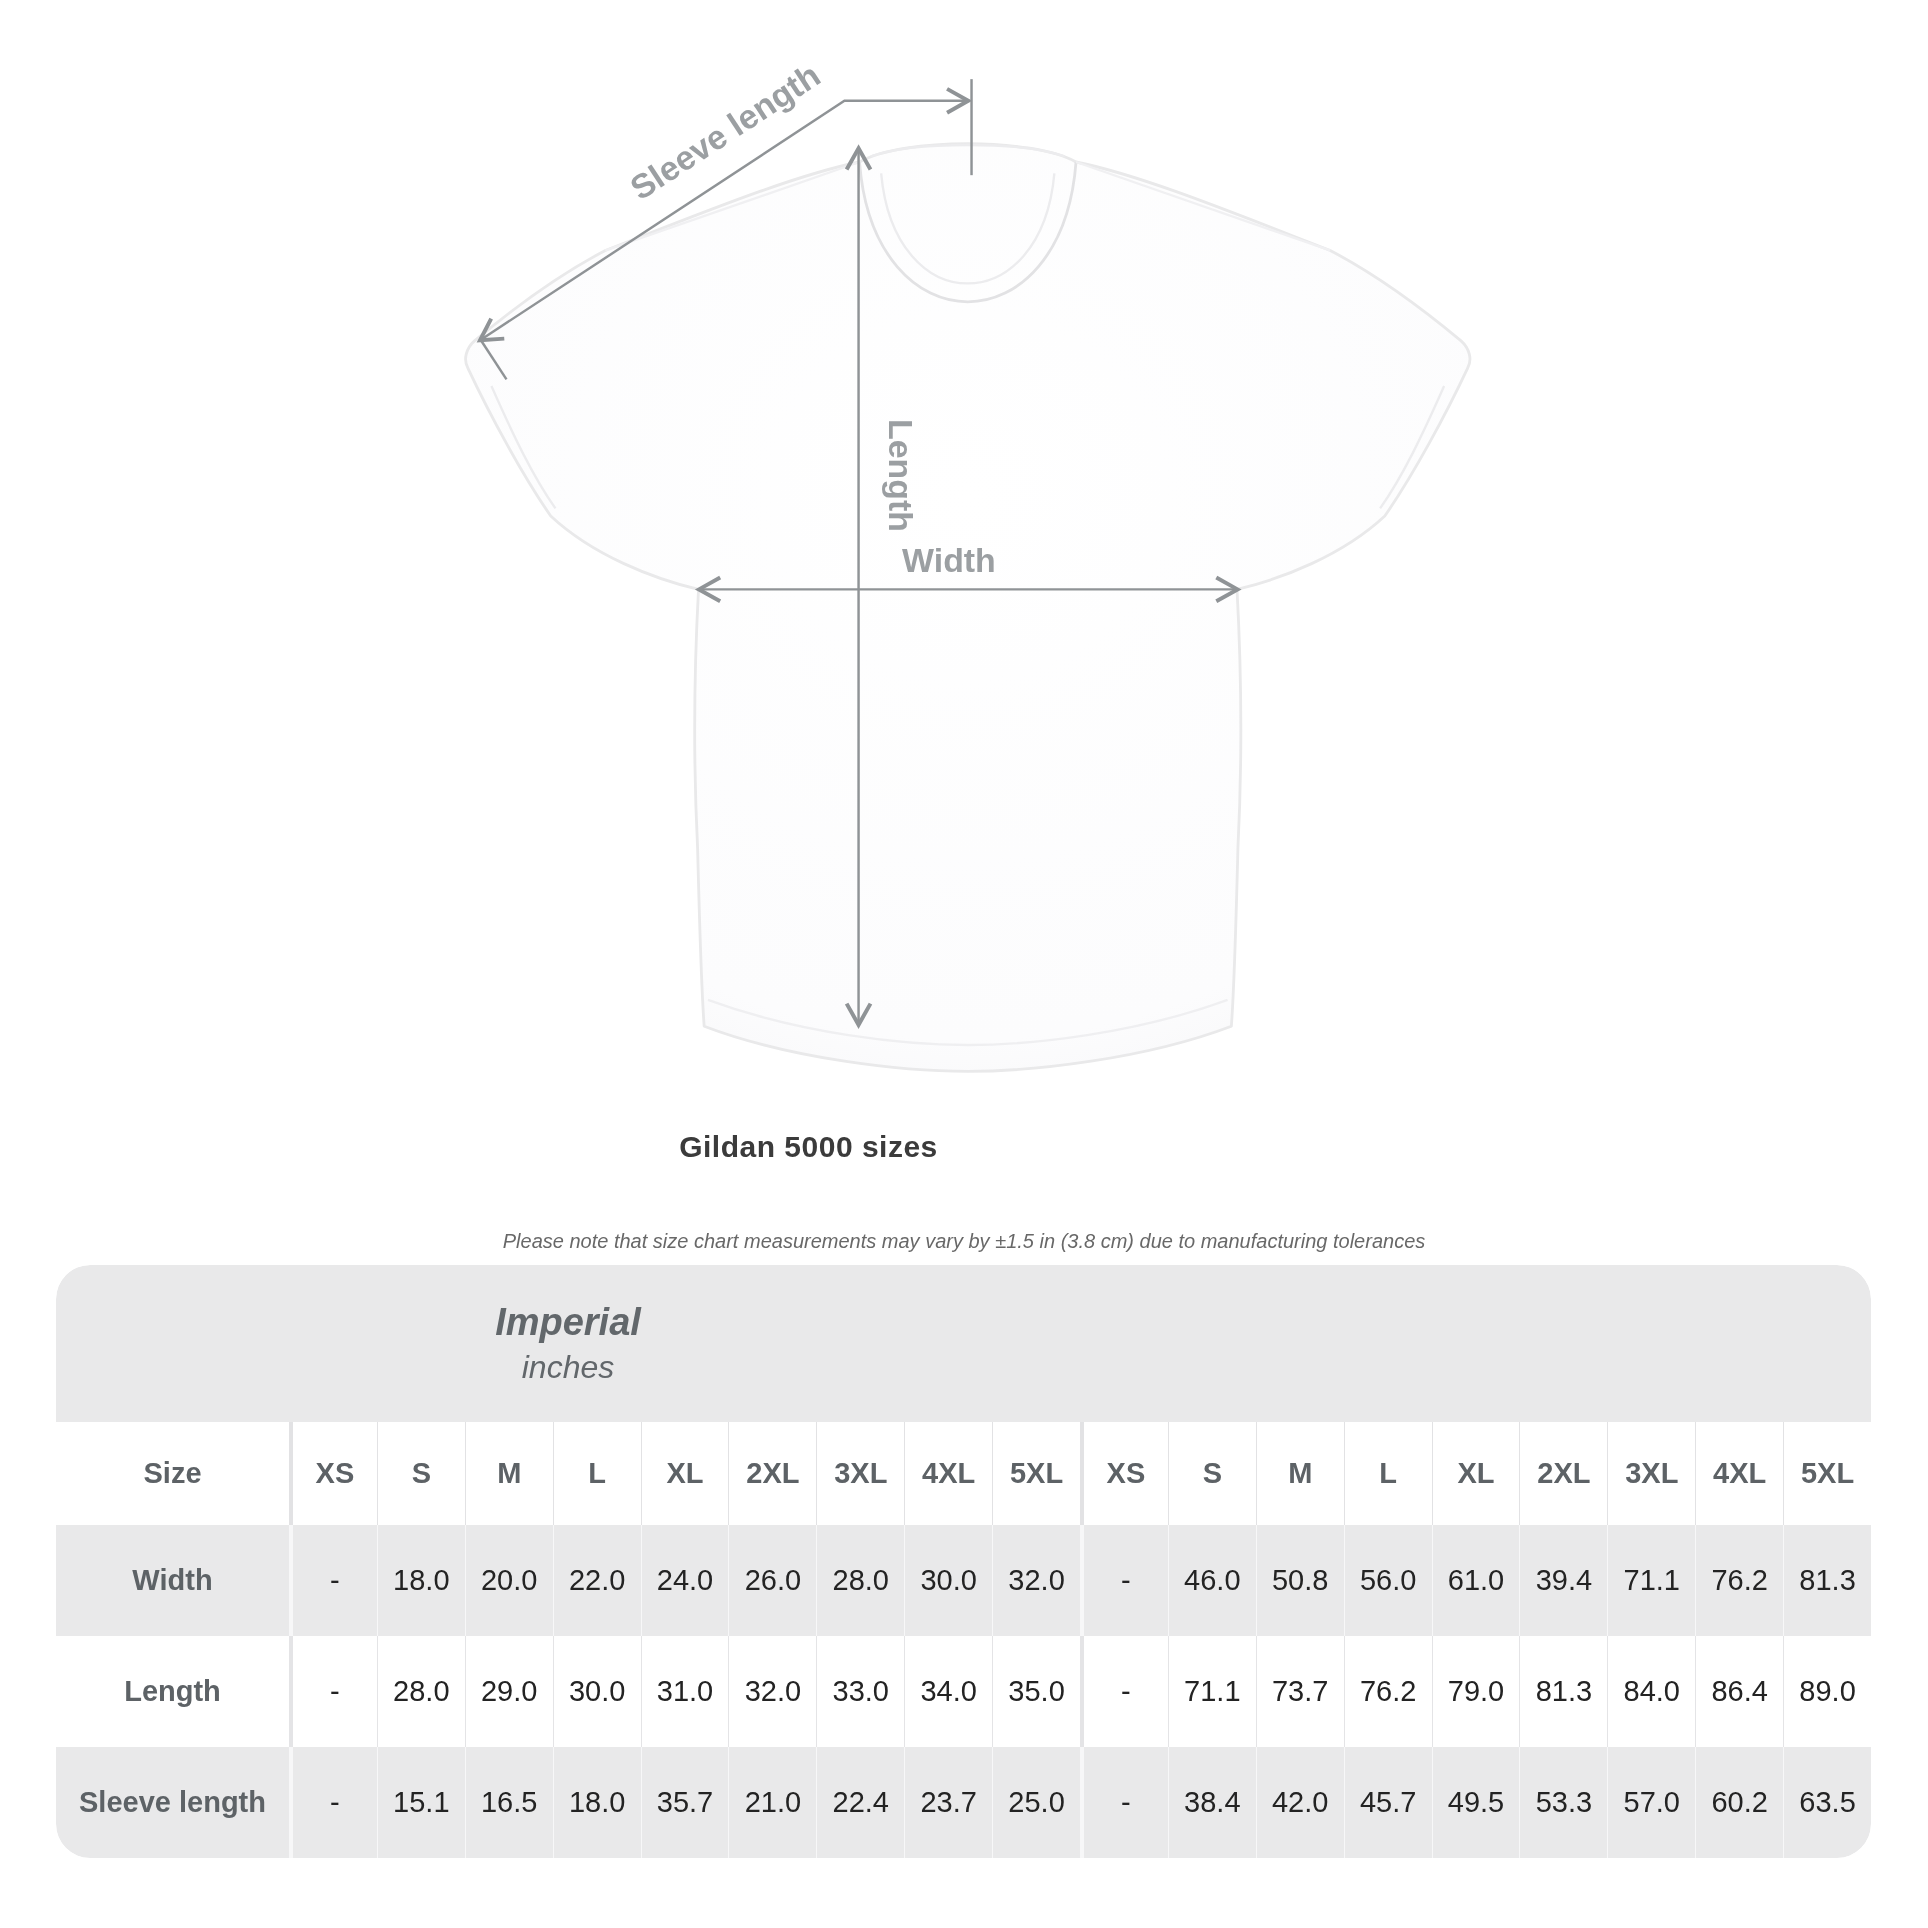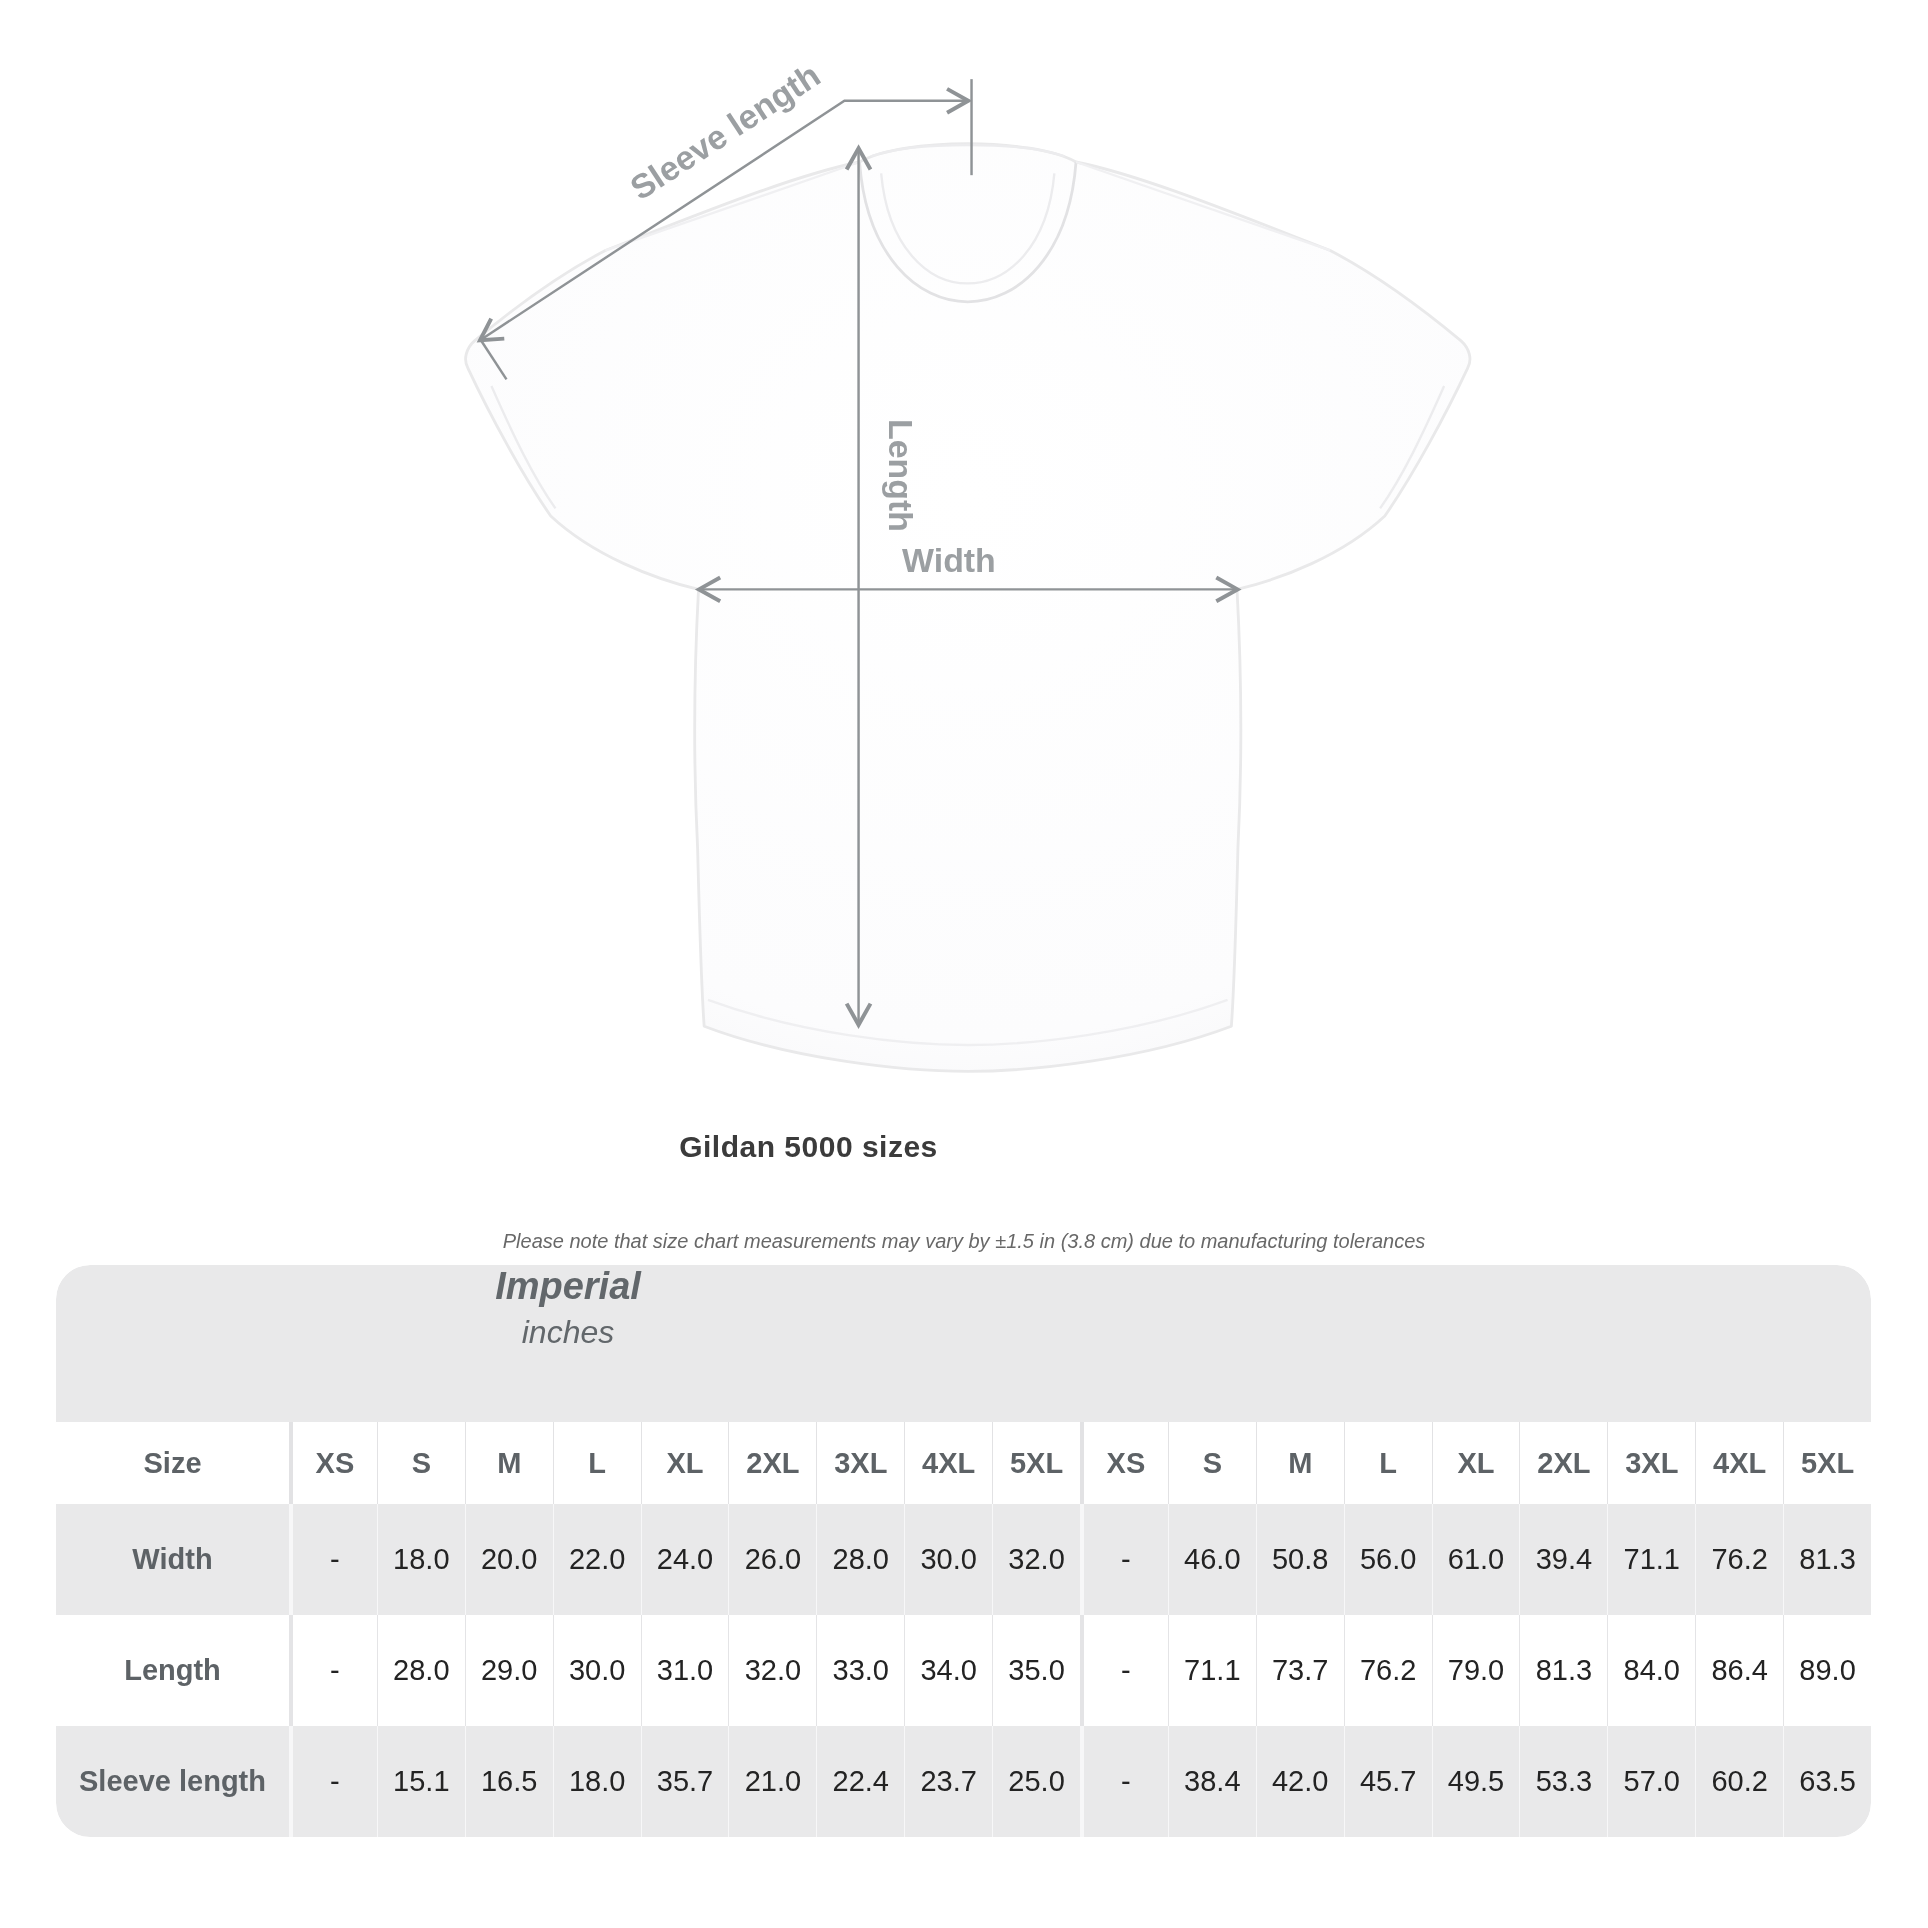--- a/index.html
+++ b/index.html
@@ -17,30 +17,30 @@
   .subtitle{
     position:absolute;left:0;top:1230px;width:1928px;text-align:center;
     font-size:20px;font-style:italic;color:#686868;
   }
   
   .size-table{
     position:absolute;left:56px;top:1265px;width:1815px;
     border-radius:34px;overflow:hidden;
   }
   .band{display:flex;background:#e9e9ea;height:157px;border-radius:34px 34px 0 0;}
-  .band-half{display:flex;flex-direction:column;align-items:center;justify-content:flex-start;gap:5.6px;}
+  .band-half{display:flex;flex-direction:column;align-items:center;justify-content:center;gap:5.6px;}
   .band-half.imperial{width:1024px;}
   .band-half.metric{flex:1;}
   .band-title{font-size:38px;font-weight:bold;font-style:italic;color:#62676b;}
   .band-sub{font-size:32px;font-style:italic;color:#62676b;}
   .trow{
     display:grid;grid-template-columns:233px repeat(18,1fr);
     height:111px;
   }
-  .trow.head{height:82px;background:#ffffff;--sep:#e2e2e4;}
+  .trow.head{height:103px;background:#ffffff;--sep:#e2e2e4;}
   .trow.white{background:#ffffff;--sep:#e4e4e6;}
   .trow.gray{background:#e9e9ea;--sep:#f7f7f8;}
   .trow > div{
     display:flex;align-items:center;justify-content:center;
     font-size:29px;color:#232323;
   }
   .trow > div + div{border-left:1.9px solid var(--sep);}
   .trow > div:nth-child(2), .trow > div:nth-child(11){border-left-width:4.7px;}
   .trow .lbl{font-weight:bold;color:#5d6266;}
   .trow.head > div{font-weight:bold;color:#5d6266;}

